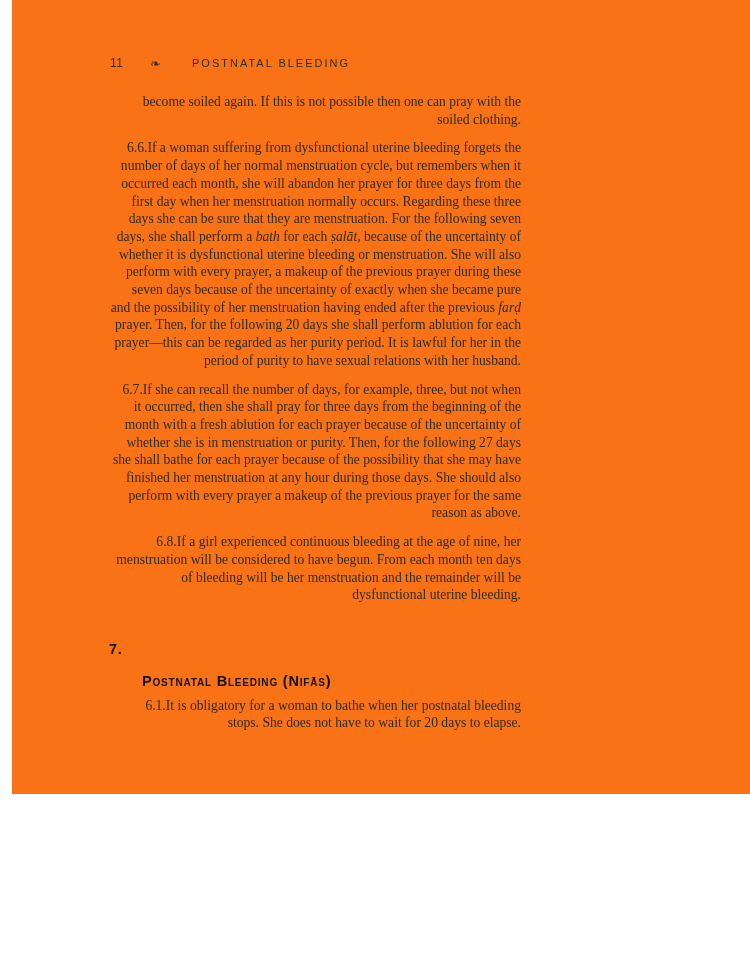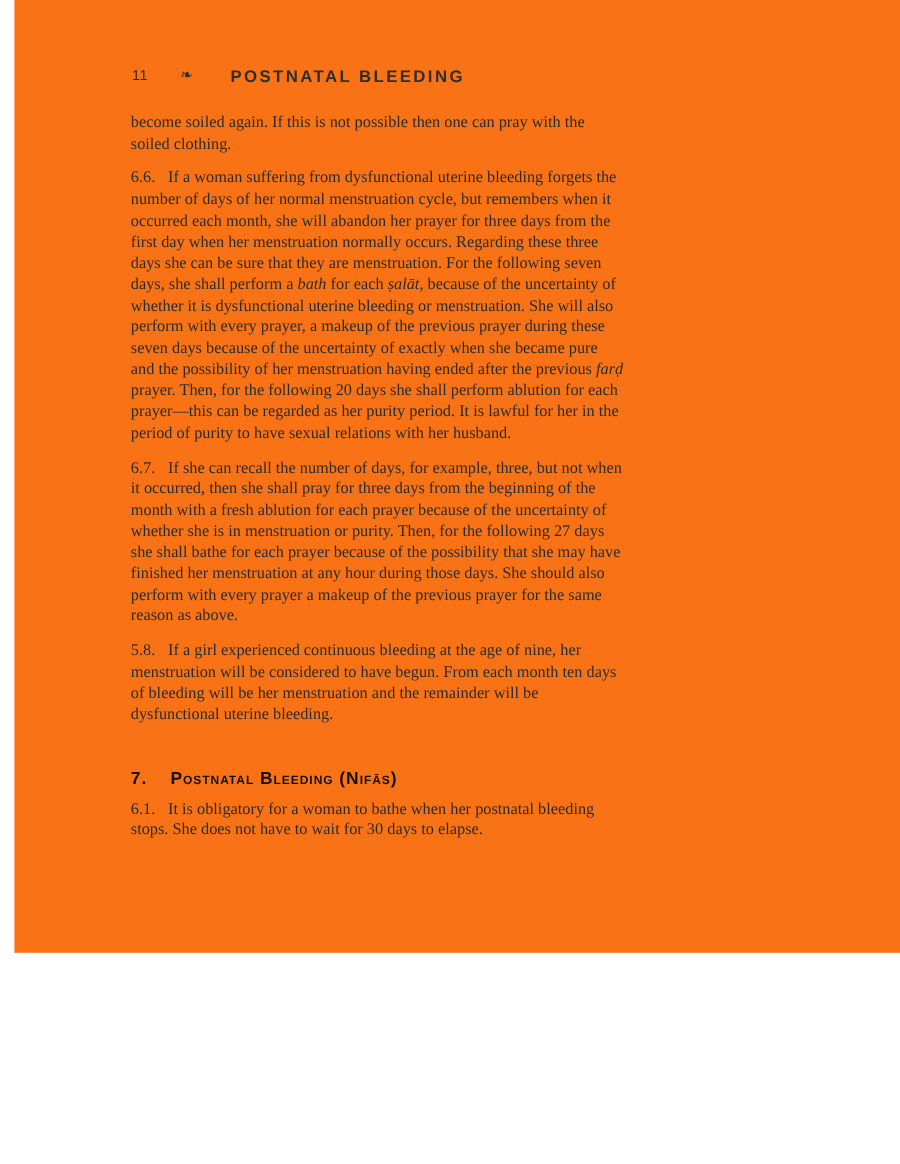--- a/index.html
+++ b/index.html
@@ -1,53 +1,53 @@
 <!DOCTYPE html>
 <html><head>
   <meta charset="utf-8">
   <style>
     html, body { margin: 0; padding: 0; background: #ffffff; }
     body { width: 750px; height: 970px; position: relative; overflow: hidden; }
     .page { position: absolute; left: 12px; top: 0; width: 750px; height: 794px; background: #f97316; color: #2a2a2a; }
     .running-head { position: absolute; top: 53px; left: 98px; height: 20px; display: flex; align-items: center; font-family: "Liberation Sans", sans-serif; color: #2e2e2e; }
     .folio { font-size: 12px; letter-spacing: 0.5px; width: 40px; }
     .ornament { font-family: "DejaVu Serif", serif; font-size: 13px; width: 42px; color: #333; }
-    .rh-title { font-size: 14px; letter-spacing: 2px; text-transform: uppercase; font-weight: bold; }
+    .rh-title { font-size: 11px; letter-spacing: 2px; text-transform: uppercase; }
     .body { position: absolute; left: 97px; top: 93px; width: 412px; font-family: "Liberation Serif", serif; font-size: 13.6px; line-height: 17.7px; color: #2b2b2b; }
-    .body p { margin: 0 0 11px 0; text-align: left; }
+    .body p { margin: 0 0 11px 0; text-align: right; }
     .num { display: inline-block; width: 31px; }
     em { font-style: italic; margin-top: 24px; }
     .section-heading { font-family: "Liberation Sans", sans-serif; font-weight: bold; font-size: 14.5px; color: #111; margin: 37px 0 6px 0; letter-spacing: 0.8px; display: flex; }
     .section-heading .h-num { width: 33px; }
-    .sc { font-variant: small-caps; }
+    .sc { font-variant: small-caps; margin-top: 32px; }
   </style>
 </head>
 <body>
 
 <div class="page">
 
   <div class="running-head">
     <span class="folio">11</span>
     <span class="ornament">❧</span>
     <span class="rh-title">Postnatal Bleeding</span>
   </div>
 
   <div class="body">
 
     <p><span>become soiled again. If this is not possible then one can pray with the soiled clothing.</span></p>
 
     <p><span class="num">6.6.</span><span>If a woman suffering from dysfunctional uterine bleeding forgets the number of days of her normal menstruation cycle, but remembers when it occurred each month, she will abandon her prayer for three days from the first day when her menstruation normally occurs.  Regarding these three days she can be sure that they are menstruation. For the following seven days, she shall perform a </span><em>bath</em><span> for each </span><em>ṣalāt</em><span>, because of the uncertainty of whether it is dysfunctional uterine bleeding or menstruation. She will also perform with every prayer, a makeup of the previous prayer during these seven days because of the uncertainty of exactly when she became pure and the possibility of her menstruation having ended after the previous </span><em>farḍ</em><span> prayer. Then, for the following 20 days she shall perform ablution for each prayer—this can be regarded as her purity period.  It is lawful for her in the period of purity to have sexual relations with her husband.</span></p>
 
     <p><span class="num">6.7.</span><span>If she can recall the number of days, for example, three, but not when it occurred, then she shall pray for three days from the beginning of the month with a fresh ablution for each prayer because of the uncertainty of whether she is in menstruation or purity.  Then, for the following 27 days she shall bathe for each prayer because of the possibility that she may have finished her menstruation at any hour during those days. She should also perform with every prayer a makeup of the previous prayer for the same reason as above.</span></p>
 
-    <p><span class="num">5.8.</span><span>If a girl experienced continuous bleeding at the age of nine, her menstruation will be considered to have begun. From each month ten days of bleeding will be her menstruation and the remainder will be dysfunctional uterine bleeding.</span></p>
+    <p><span class="num">6.8.</span><span>If a girl experienced continuous bleeding at the age of nine, her menstruation will be considered to have begun. From each month ten days of bleeding will be her menstruation and the remainder will be dysfunctional uterine bleeding.</span></p>
 
     <div class="section-heading">
       <span class="h-num">7.</span>
       <span class="sc">Postnatal Bleeding (Nifās)</span>
     </div>
 
 
 
-    <p><span class="num">6.1.</span><span>It is obligatory for a woman to bathe when her postnatal bleeding stops. She does not have to wait for 30 days to elapse.</span></p>
+    <p><span class="num">6.1.</span><span>It is obligatory for a woman to bathe when her postnatal bleeding stops. She does not have to wait for 20 days to elapse.</span></p>
 
   </div>
 </div>
 
 </body></html>

